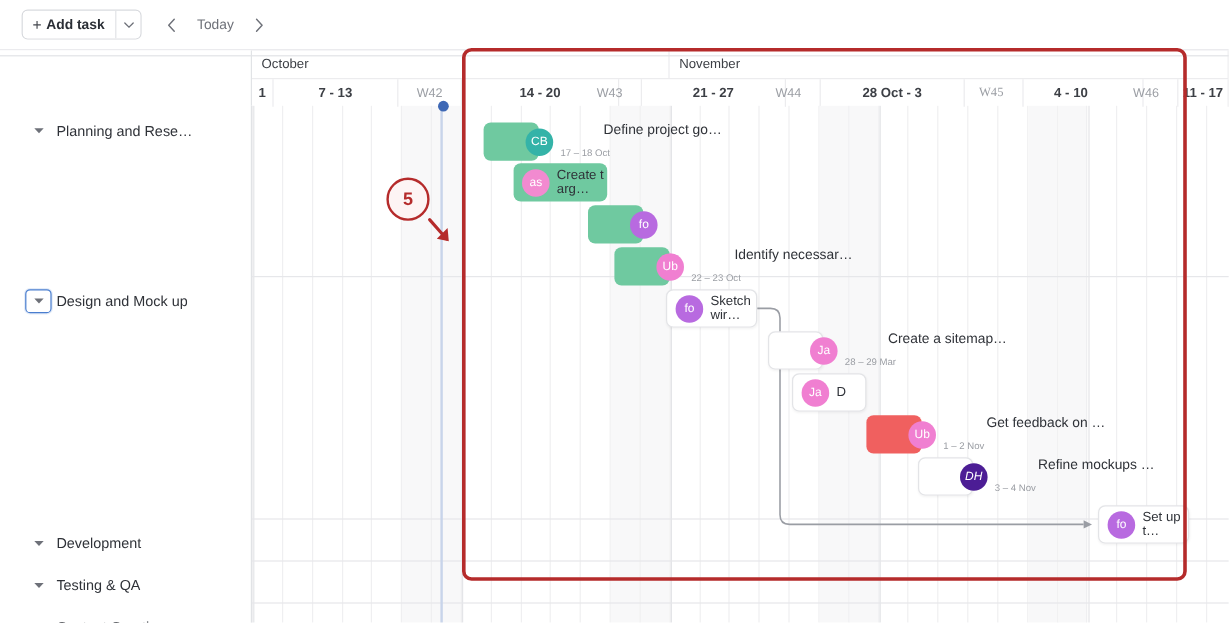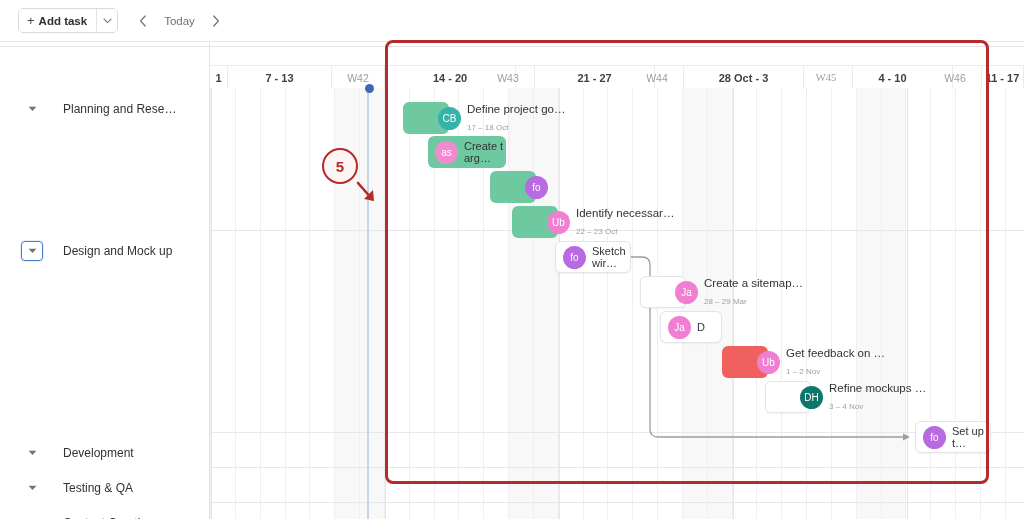--- a/index.html
+++ b/index.html
@@ -111,21 +111,21 @@
   .caret-box {
     width: 22px; height: 20px; margin-left: 21px;
     display: flex; align-items: center; justify-content: center;
     cursor: pointer; border-radius: 4px;
   }
   .caret-box.focused {
     border: 1.5px solid #4a7ecf; background: #fff;
     box-shadow: 0 0 0 1px rgba(74,126,207,.15);
   }
   .group-label {
-    font-size: 12px; color: #2f3238; margin-left: 20px; line-height: 20px;
+    font-size: 12px; color: #2f3238; margin-left: 4px; line-height: 20px;
     white-space: nowrap; overflow: hidden;
   }
 
   
   .task {
     position: absolute; display: flex; align-items: center; z-index: 4;
   }
   .bar {
     height: 32px; border-radius: 6px; position: relative;
     display: flex; align-items: center;
@@ -136,21 +136,21 @@
                 box-shadow: 0 1px 2px rgba(0,0,0,.05); }
   .avatar {
     width: 23px; height: 23px; border-radius: 50%;
     display: flex; align-items: center; justify-content: center;
     font-size: 10px; color: #ffffff; flex: none;
     position: relative; z-index: 3;
   }
   .avatar.outside { margin-left: -11px; }
   .avatar.inside  { margin-left: 7px; }
   .tasktext { margin-left: 6px; white-space: nowrap; }
-  .tasktext .tname { font-size: 11.5px; color: #2f3238; line-height: 13px; }
+  .tasktext .tname { font-size: 11.5px; color: #2f3238; line-height: 13px; margin-left: 36px; }
   .tasktext .tdate { font-size: 8px; color: #9b9ea4; line-height: 11px; margin-top: 6px; }
   .tasktext.inbar { margin-left: 6px; }
   .tasktext.inbar .tname2 {
     font-size: 11px; color: #2f3238; line-height: 12px;
     max-width: 46px; white-space: normal; word-break: break-all;
   }
 
   
   .deplink { position: absolute; left: 210px; top: 0; z-index: 3; pointer-events: none; }
 
@@ -196,20 +196,24 @@
       <div class="nav-arrow">
         <svg width="8" height="12" viewBox="0 0 8 12">
             <path d="M1.8 1 L6.4 6 L1.8 11" stroke="#6e7179" stroke-width="1.2" fill="none" stroke-linecap="round" stroke-linejoin="round"></path>
           </svg>
       </div>
     </div>
   </div>
 
   <div class="header-band">
     <div class="hdr-left"></div>
+    <div class="month-row" id="month-row">
+        <div class="month-cell" style="left: 0px; width: 348px;">October</div>
+        <div class="month-cell" style="left: 348px; width: 466px;">November</div>
+      </div>
     <div class="week-row" id="week-row">
         <div class="week-cell wrange" style="left: 0px; width: 18px;">1</div>
         <div class="week-cell wrange" style="left: 18px; width: 104px;">7 - 13</div>
         <div class="week-cell wlabel" style="left: 122px; width: 53px;">W42</div>
         <div class="week-cell wrange" style="left: 175px; width: 131px;">14 - 20</div>
         <div class="week-cell wlabel" style="left: 272px; width: 53px;">W43</div>
         <div class="week-cell wrange" style="left: 325px; width: 120px;">21 - 27</div>
         <div class="week-cell wlabel" style="left: 421px; width: 53px;">W44</div>
         <div class="week-cell wrange" style="left: 474px; width: 120px;">28 Oct - 3</div>
         <div class="week-cell wlabel" style="left: 590px; width: 53px; font-family: Liberation Serif, serif;">W45</div>
@@ -320,21 +324,21 @@
           <div class="task" style="left: 512px; top: 258px;">
             <div class="bar red" style="width: 46px;"></div>
             <div class="avatar outside" style="background: rgb(240, 127, 209);">Ub</div>
             <div class="tasktext">
               <div class="tname">Get feedback on …</div>
               <div class="tdate">1 – 2 Nov</div>
             </div>
           </div>
           <div class="task" style="left: 555px; top: 293px;">
             <div class="bar white" style="width: 46px;"></div>
-            <div class="avatar outside" style="background: #0f766e;">DH</div>
+            <div class="avatar outside" style="background: #4c1d95; font-style: italic;">DH</div>
             <div class="tasktext">
               <div class="tname">Refine mockups …</div>
               <div class="tdate">3 – 4 Nov</div>
             </div>
           </div>
           <div class="task" style="left: 705px; top: 333px;">
             <div class="bar white" style="width: 76px;">
               <div class="avatar inside" style="background: rgb(184, 106, 224);">fo</div>
               <div class="tasktext inbar">
                 <div class="tname2">Set up t…</div>

